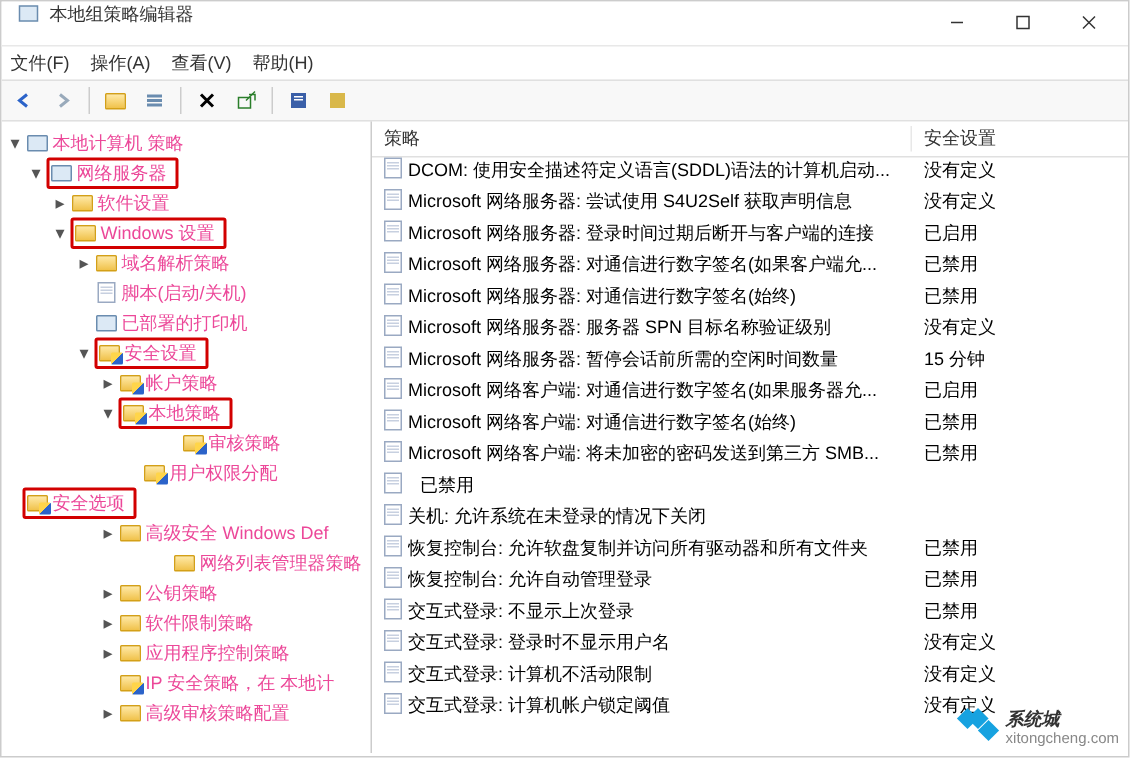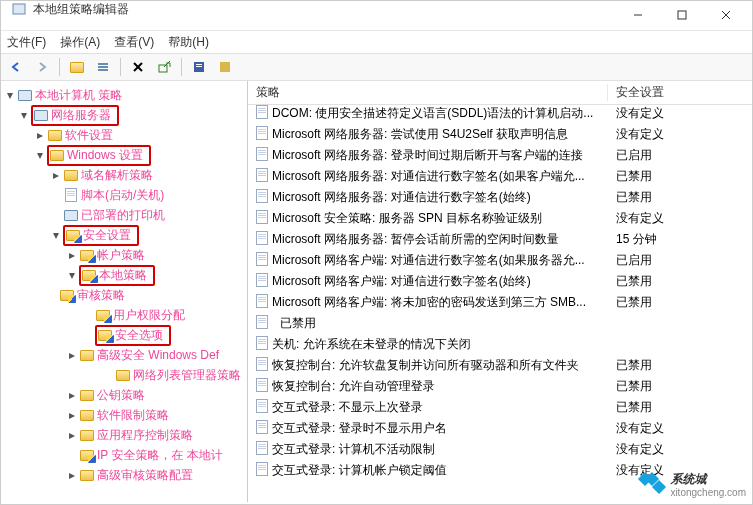--- a/index.html
+++ b/index.html
@@ -221,35 +221,35 @@
     <div class="tree-node" style="padding-left:64px">
       <span class="expander">▾</span>
       <span class="hl-item">
           <span class="t-icon">
             <span class="folder-icon shield"></span>
           </span>
           <span class="label">本地策略</span>
         </span>
     </div>
 
-    <div class="tree-node" style="padding-left:44px">
+    <div class="tree-node" style="padding-left:106px">
       <span class="expander"></span>
         <span class="t-icon">
           <span class="folder-icon shield"></span>
         </span>
       <span class="label">审核策略</span>
     </div>
     <div class="tree-node" style="padding-left:80px">
       <span class="expander"></span>
         <span class="t-icon">
           <span class="folder-icon shield"></span>
         </span>
       <span class="label">用户权限分配</span>
     </div>
-    <div class="tree-node" style="padding-left:80px">
+    <div class="tree-node" style="">
       <span class="expander"></span>
       <span class="hl-item">
           <span class="t-icon">
             <span class="folder-icon shield"></span>
           </span>
           <span class="label">安全选项</span>
         </span>
     </div>
 
     <div class="tree-node" style="padding-left:64px">
@@ -341,21 +341,21 @@
           <span class="r-icon">
             <span class="doc-icon"></span>
           </span>
           <span class="r-name">Microsoft 网络服务器: 对通信进行数字签名(始终)</span>
           <span class="r-val">已禁用</span>
         </div>
         <div class="list-row">
           <span class="r-icon">
             <span class="doc-icon"></span>
           </span>
-          <span class="r-name">Microsoft 安全策略: 服务器 SPN 目标名称验证级别</span>
+          <span class="r-name">Microsoft 网络服务器: 服务器 SPN 目标名称验证级别</span>
           <span class="r-val">没有定义</span>
         </div>
         <div class="list-row">
           <span class="r-icon">
             <span class="doc-icon"></span>
           </span>
           <span class="r-name">Microsoft 网络服务器: 暂停会话前所需的空闲时间数量</span>
           <span class="r-val">15 分钟</span>
         </div>
         <div class="list-row">

